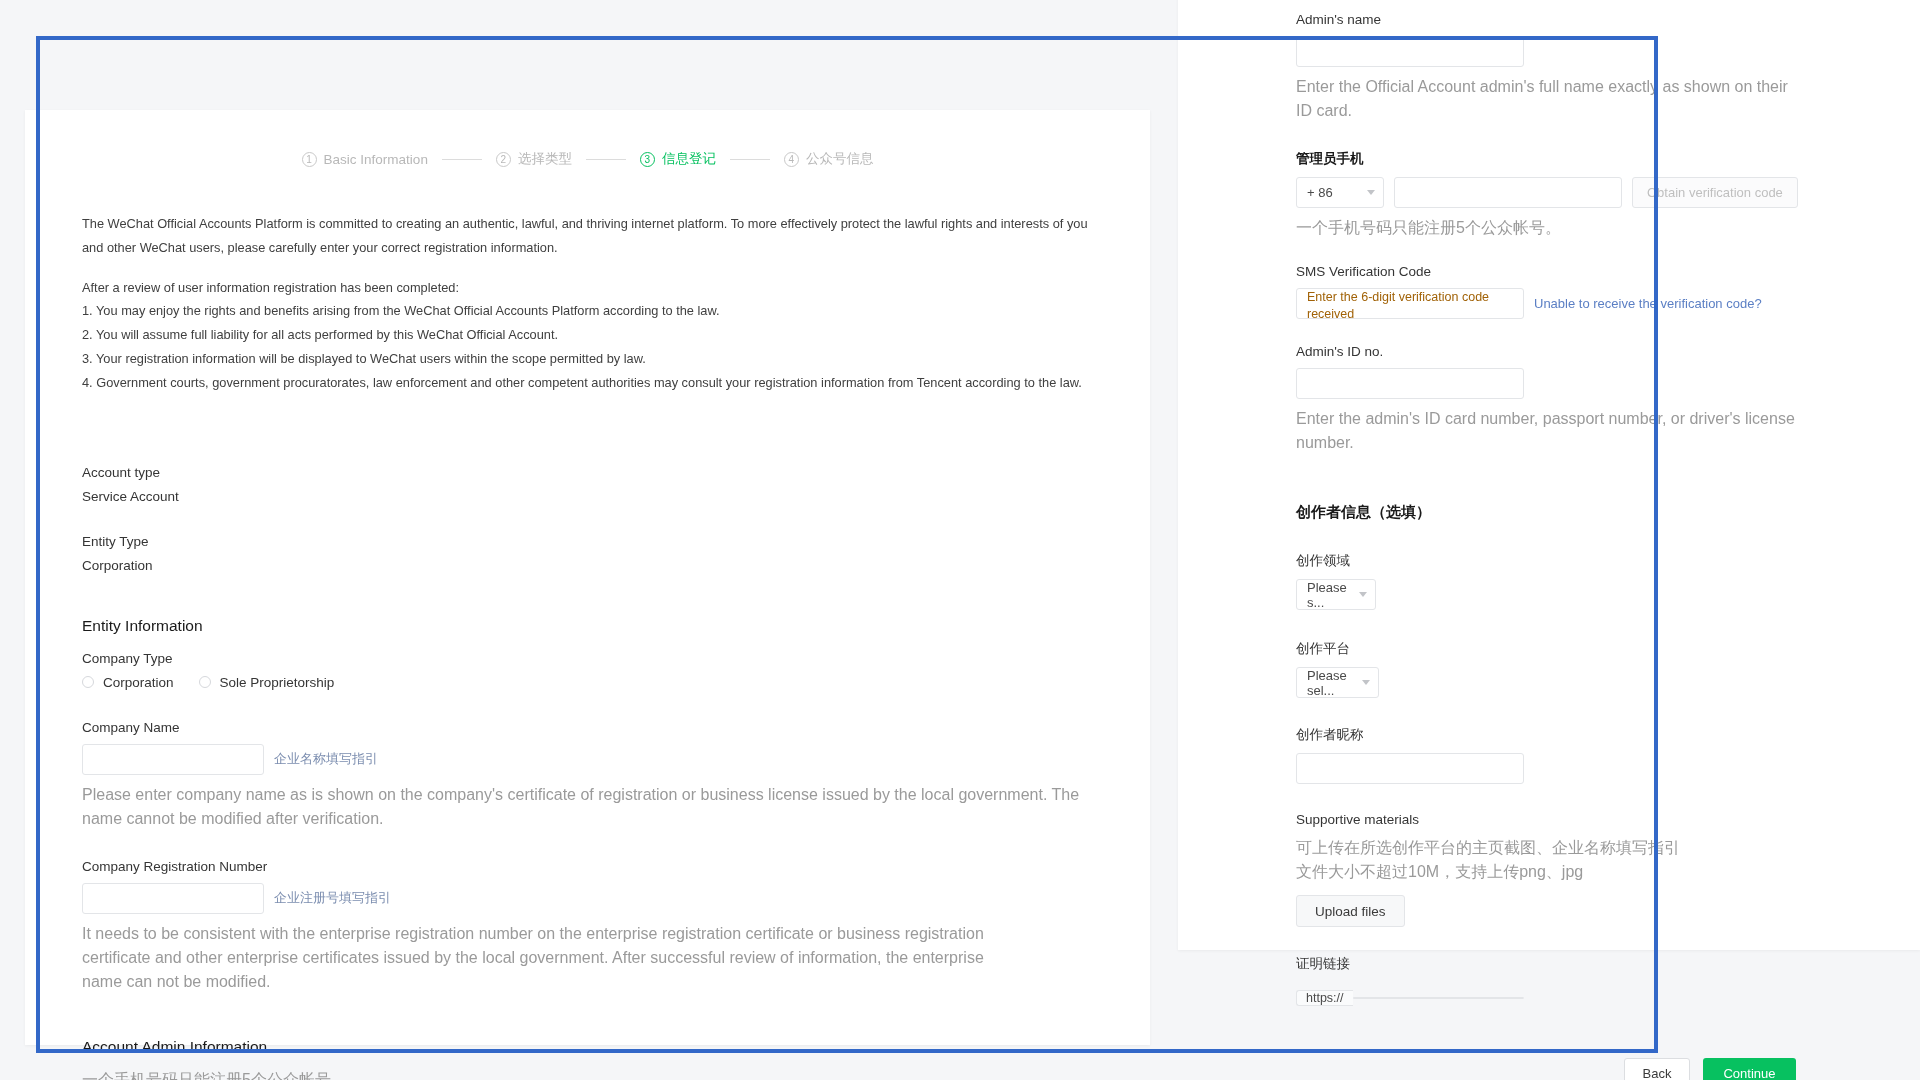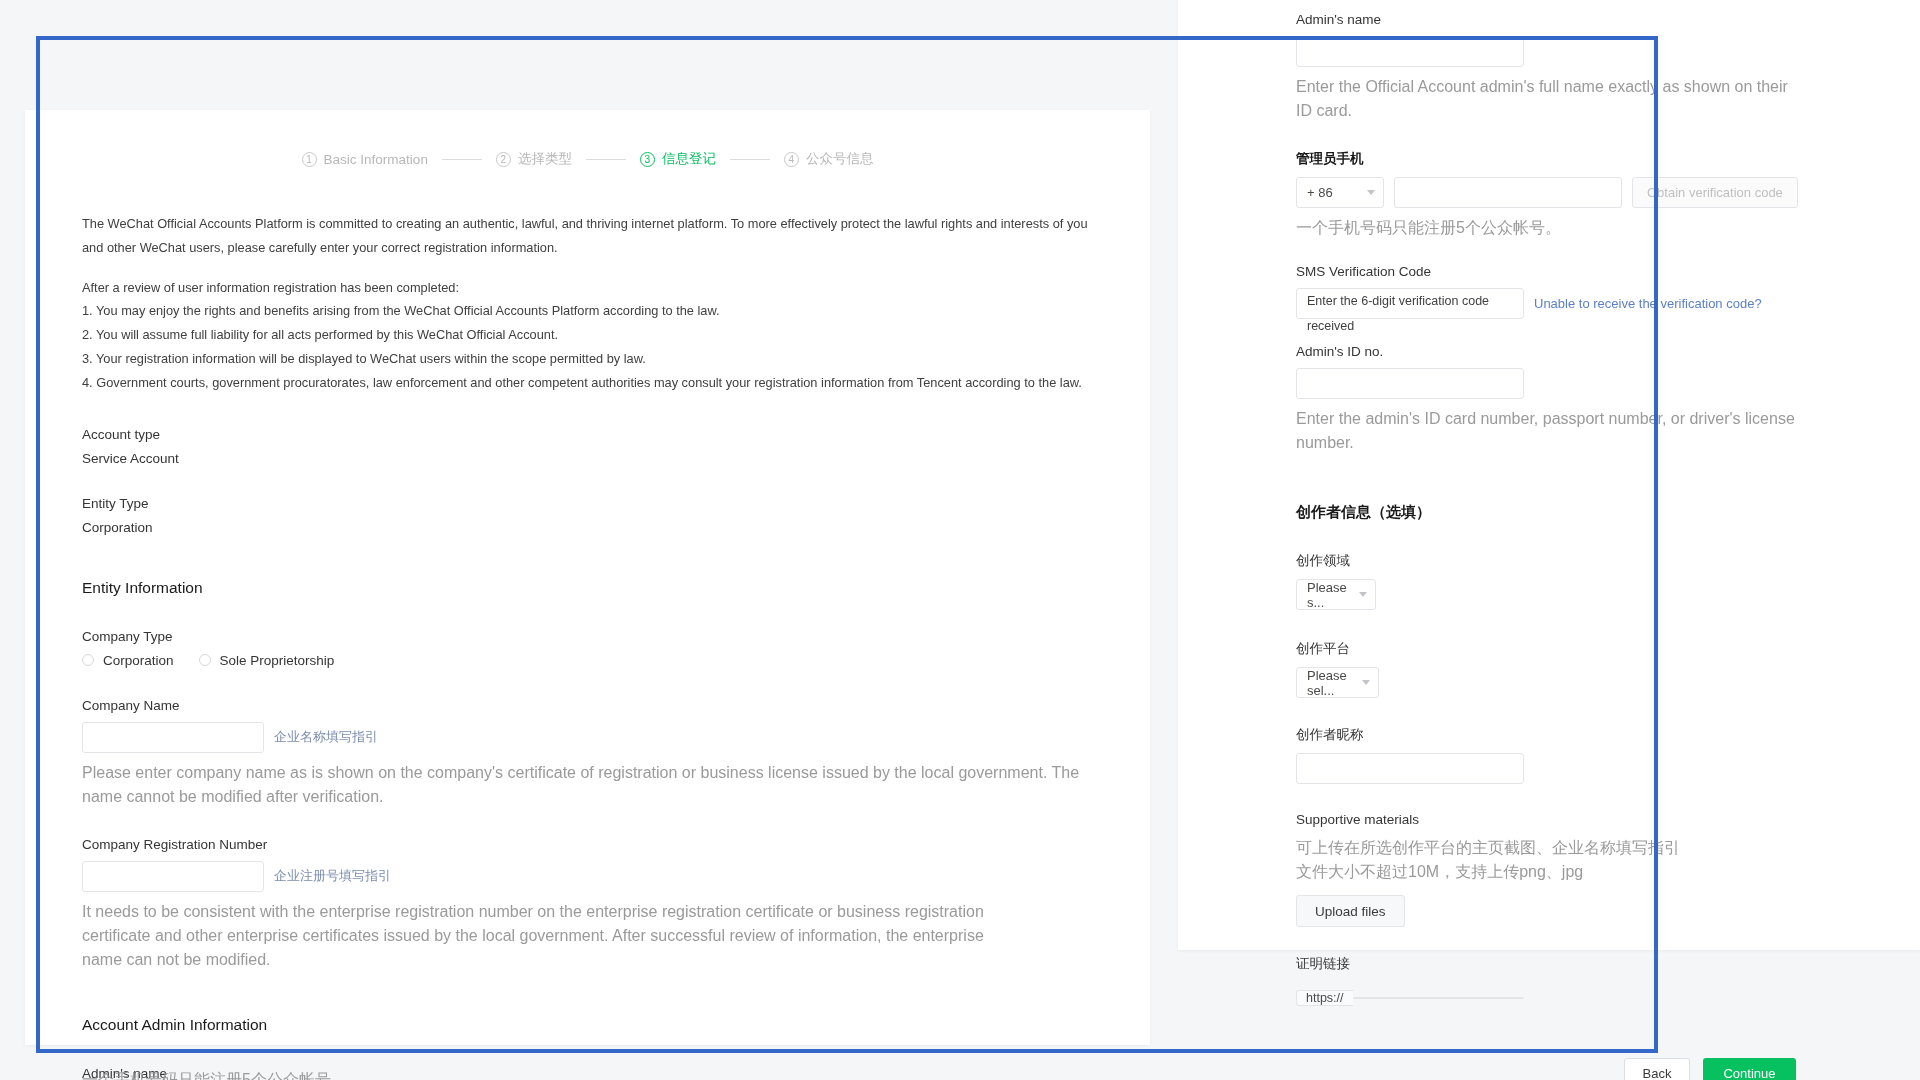--- a/index.html
+++ b/index.html
@@ -61,21 +61,21 @@
   }
   .input-addon { display: flex; align-items: stretch; }
   .input-addon .addon {
     border: 1px solid #e3e5e8; border-right: none; border-radius: 3px 0 0 3px;
     background: #fafbfc; color: #4a4a4a; font-size: 12.5px;
     display: flex; align-items: center; padding: 0 9px;
   }
   .input-addon .inp {
     border: 1px solid #e3e5e8; border-radius: 0 3px 3px 0; background: #fff; flex: 1;
   }
-  .ph { font-size: 12.5px; color: #404040; padding-left: 10px; line-height: 25px; }
+  .ph { font-size: 12.5px; color: #a16207; padding-left: 10px; line-height: 17px; }
 
   
   .steps { display: flex; align-items: center; justify-content: center; gap: 0; }
   .step { display: flex; align-items: center; gap: 7px; font-size: 13.5px; color: #b8b8b8; }
   .step.active { color: #07c160; }
   .step .num {
     width: 15px; height: 15px; border-radius: 50%; border: 1px solid #c9c9c9;
     font-size: 10px; display: flex; align-items: center; justify-content: center;
     color: #b8b8b8;
   }
@@ -136,33 +136,33 @@
       <div class="intro" style="margin-top:44px;">
         <div>The WeChat Official Accounts Platform is committed to creating an authentic, lawful, and thriving internet platform. To more effectively protect the lawful rights and interests of you and other WeChat users, please carefully enter your correct registration information.</div>
         <div class="gap"></div>
         <div>After a review of user information registration has been completed:</div>
         <div>1. You may enjoy the rights and benefits arising from the WeChat Official Accounts Platform according to the law.</div>
         <div>2. You will assume full liability for all acts performed by this WeChat Official Account.</div>
         <div>3. Your registration information will be displayed to WeChat users within the scope permitted by law.</div>
         <div>4. Government courts, government procuratorates, law enforcement and other competent authorities may consult your registration information from Tencent according to the law.</div>
       </div>
 
-      <div style="margin-top:32px;">
+      <div style="margin-top:70px;">
         <div class="label">Account type</div>
         <div style="font-size:13.5px;color:#353535;">Service Account</div>
       </div>
 
       <div style="margin-top:30px;">
         <div class="label">Entity Type</div>
         <div style="font-size:13.5px;color:#353535;">Corporation</div>
       </div>
 
       <div class="section-title" style="margin-top:44px;">Entity Information</div>
 
-      <div style="margin-top:32px;">
+      <div style="margin-top:16px;">
         <div class="label">Company Type</div>
         <div class="radio-row">
           <label class="radio">
             <span class="dot"></span>
             <span>Corporation</span>
           </label>
           <label class="radio">
             <span class="dot"></span>
             <span>Sole Proprietorship</span>
           </label>

